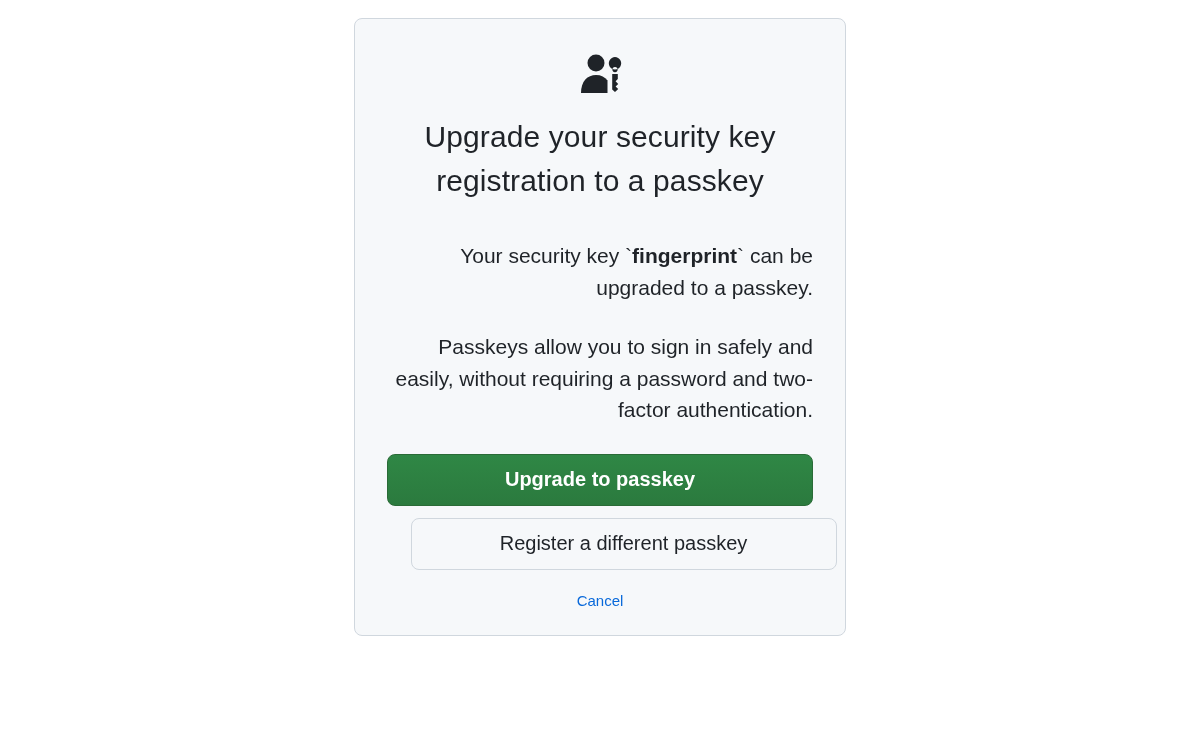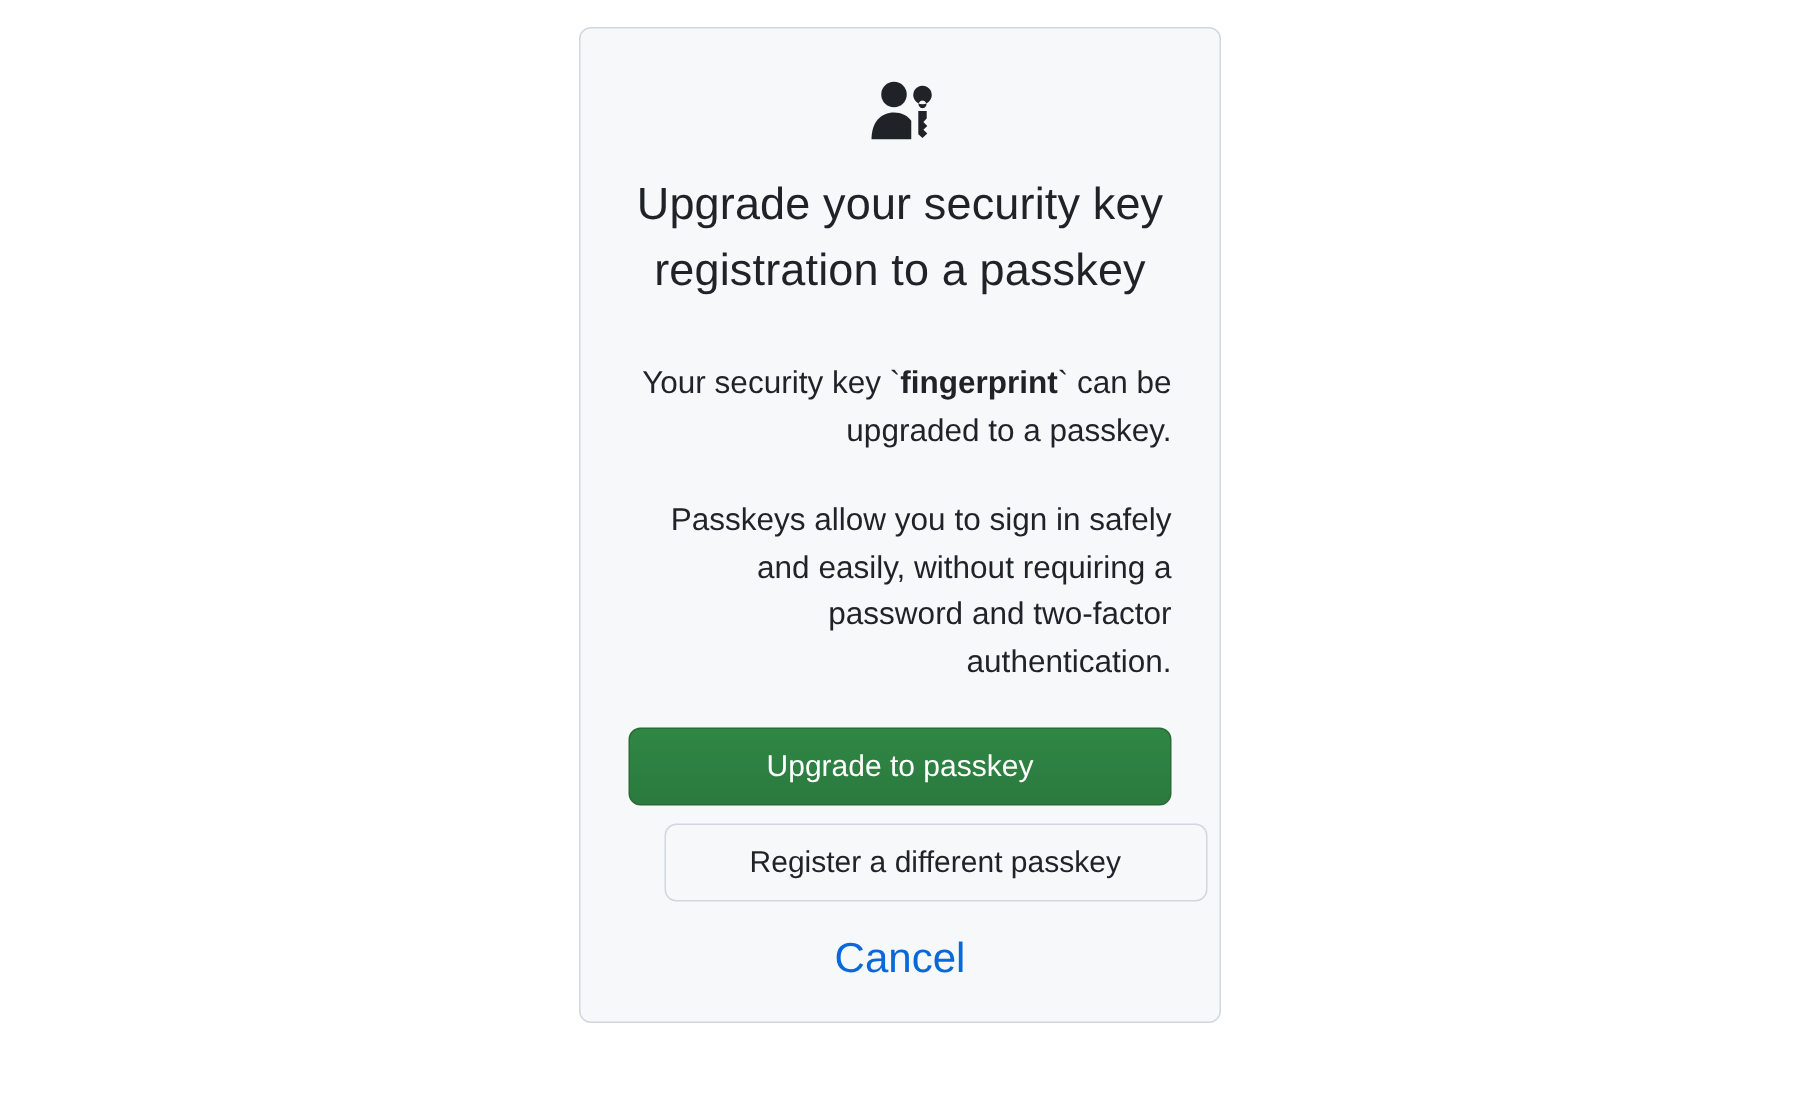--- a/index.html
+++ b/index.html
@@ -11,21 +11,21 @@
       font-family: -apple-system, BlinkMacSystemFont, "Segoe UI", Helvetica, Arial, sans-serif;
       background: #ffffff;
       width: 1200px;
       height: 739px;
       display: flex;
       justify-content: center;
       align-items: flex-start;
       padding-top: 18px;
     }
     .dialog {
-      width: 428px;
+      width: 492px;
       background: #f6f8fa;
       border: 1px solid #d0d7de;
       border-radius: 8px;
       padding: 34px 32px 26px 32px;
       display: flex;
       flex-direction: column;
       align-items: center;
     }
     .icon-wrap {
       display: flex;
@@ -53,21 +53,21 @@
       margin-bottom: 28px;
     }
     .key-name {
       font-weight: 600;
     }
     .btn {
       width: 100%;
       height: 52px;
       border-radius: 8px;
       font-size: 20px;
-      font-weight: 400;
+      font-weight: 700;
       cursor: pointer;
       display: flex;
       align-items: center;
       justify-content: center;
       border: 1px solid;
     }
     .btn-primary {
       background: #2b7a3e;
       background: linear-gradient(#2f8745, #2b7a3e);
       border-color: #2a6b37;
@@ -77,21 +77,21 @@
     .btn-secondary {
       background: #f6f8fa;
       border-color: #d0d7de;
       color: #1f2328;
       font-weight: 500;
       margin-bottom: 22px;
       margin-left: 47px;
     }
     .cancel-link {
       color: #0969da;
-      font-size: 28px;
+      font-size: 15px;
       font-weight: 400;
       text-decoration: none;
       cursor: pointer;
       background: none;
       border: none;
     }
   </style>
 </head>
 <body>
 

